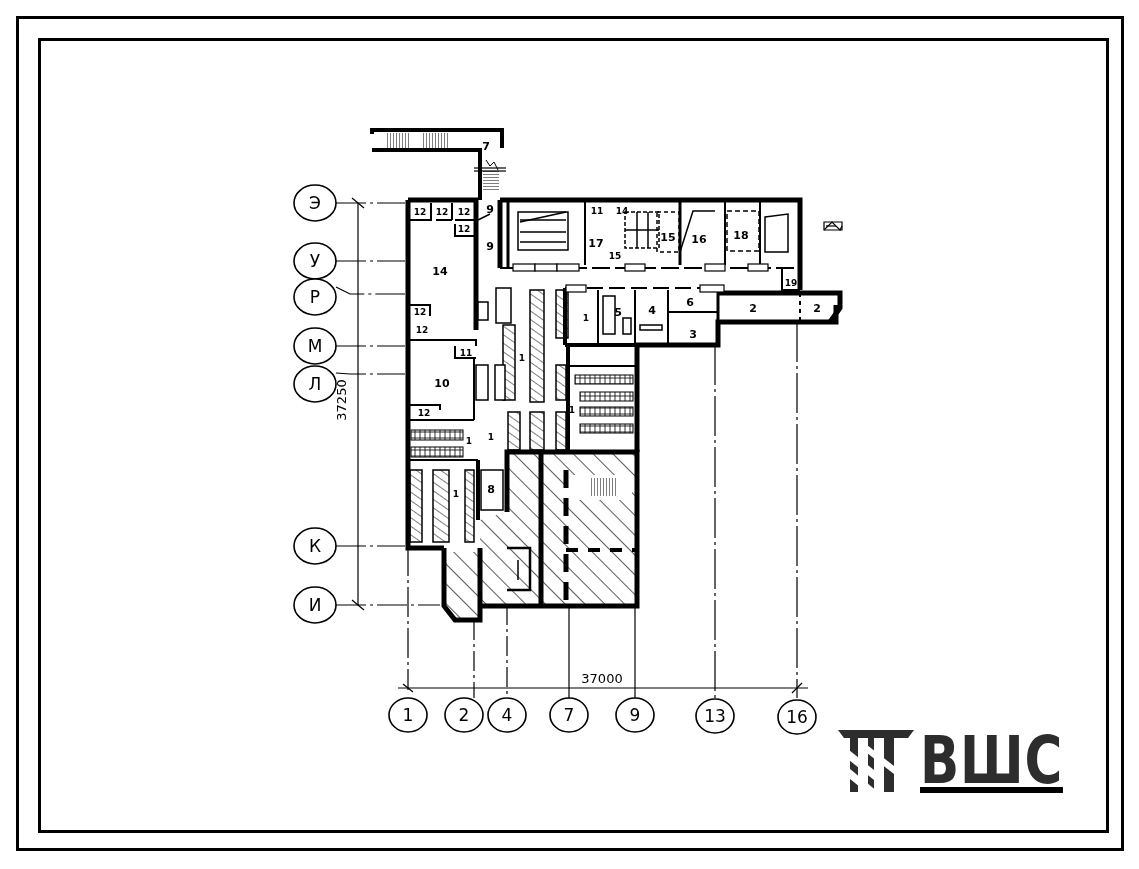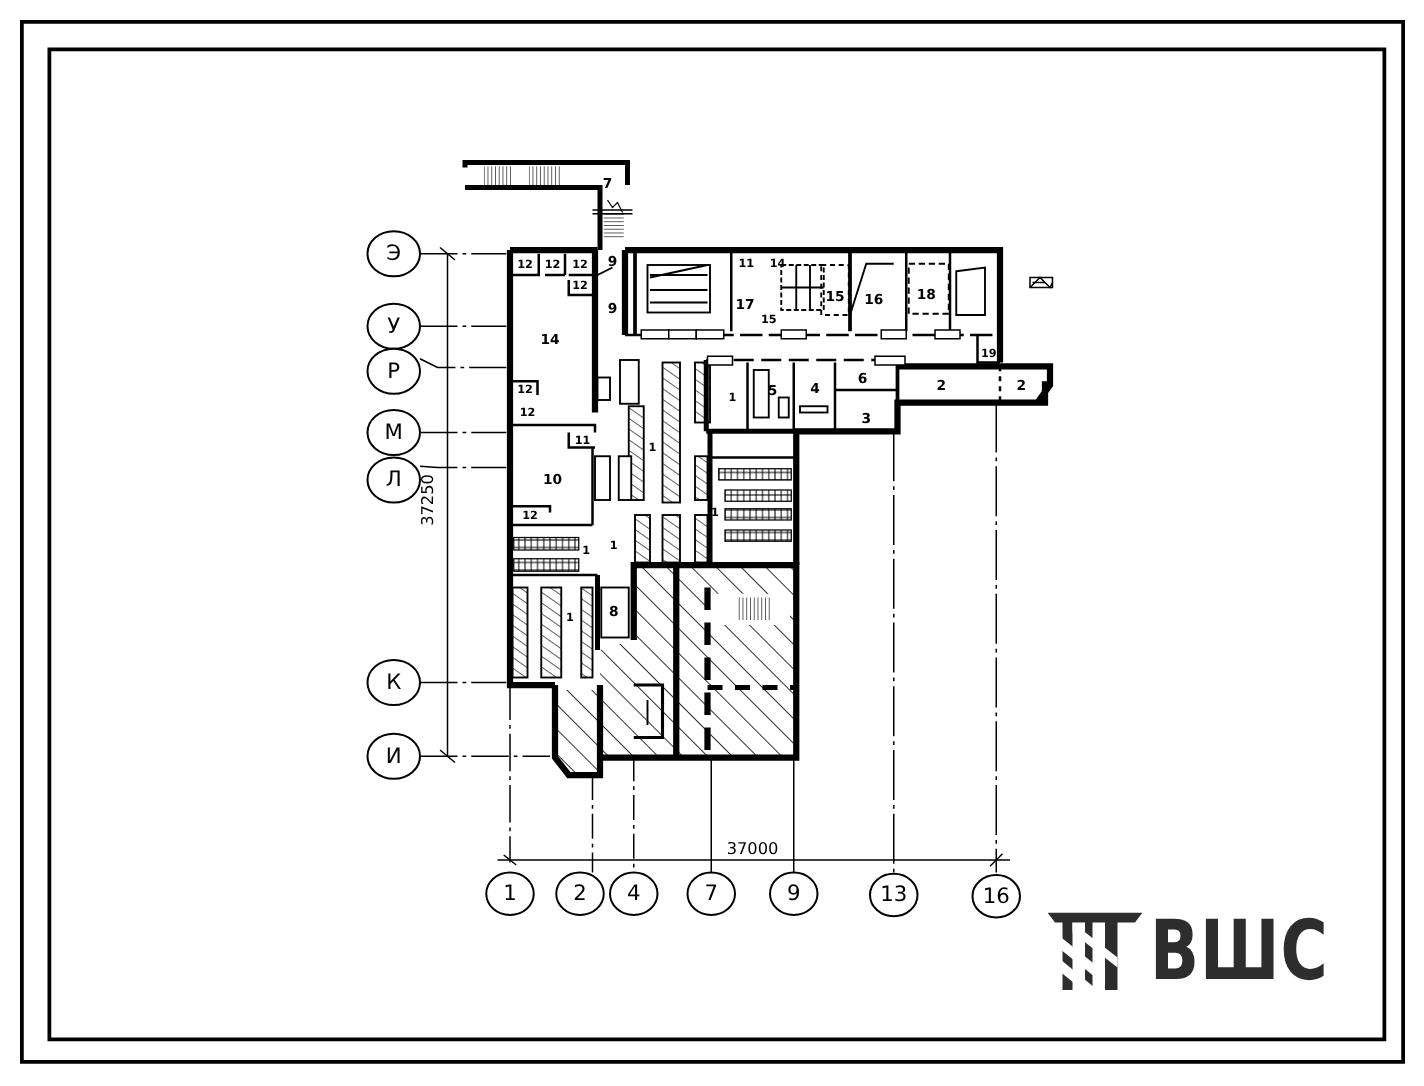--- a/index.html
+++ b/index.html
@@ -4,21 +4,21 @@
 <style>
   html,body{margin:0;padding:0;background:#fff;}
   body{width:1139px;height:869px;position:relative;overflow:hidden;font-family:"DejaVu Sans",sans-serif;}
   .frame-outer{position:absolute;left:16px;top:16px;width:1108px;height:835px;border:3px solid #000;box-sizing:border-box;}
   .frame-inner{position:absolute;left:38px;top:38px;width:1071px;height:795px;border:3px solid #000;box-sizing:border-box;}
   svg.plan{position:absolute;left:0;top:0;}
   .lbl{font-family:"DejaVu Sans",sans-serif;font-size:11px;font-weight:bold;fill:#000;text-anchor:middle;dominant-baseline:middle;}
   .lbl-s{font-size:9px;}
   .axis-lbl{font-family:"DejaVu Sans",sans-serif;font-size:17px;fill:#000;text-anchor:middle;dominant-baseline:central;}
   .dim{font-family:"DejaVu Sans",sans-serif;font-size:13px;fill:#000;text-anchor:middle;}
-  .logo{position:absolute;left:838px;top:728px;display:flex;align-items:center;gap:6px;}
+  .logo{position:absolute;left:838px;top:728px;display:flex;align-items:center;gap:6px;text-decoration:underline;}
   .logo-text{font-family:"DejaVu Sans",sans-serif;font-weight:bold;font-size:66px;color:#2d2d2d;letter-spacing:1px;line-height:66px;transform:scaleX(0.78);transform-origin:left center;}
 </style>
 </head>
 <body>
 
 <div class="frame-outer"></div>
 <div class="frame-inner"></div>
 
 <svg class="plan" width="1139" height="869" viewBox="0 0 1139 869">
   <defs>

